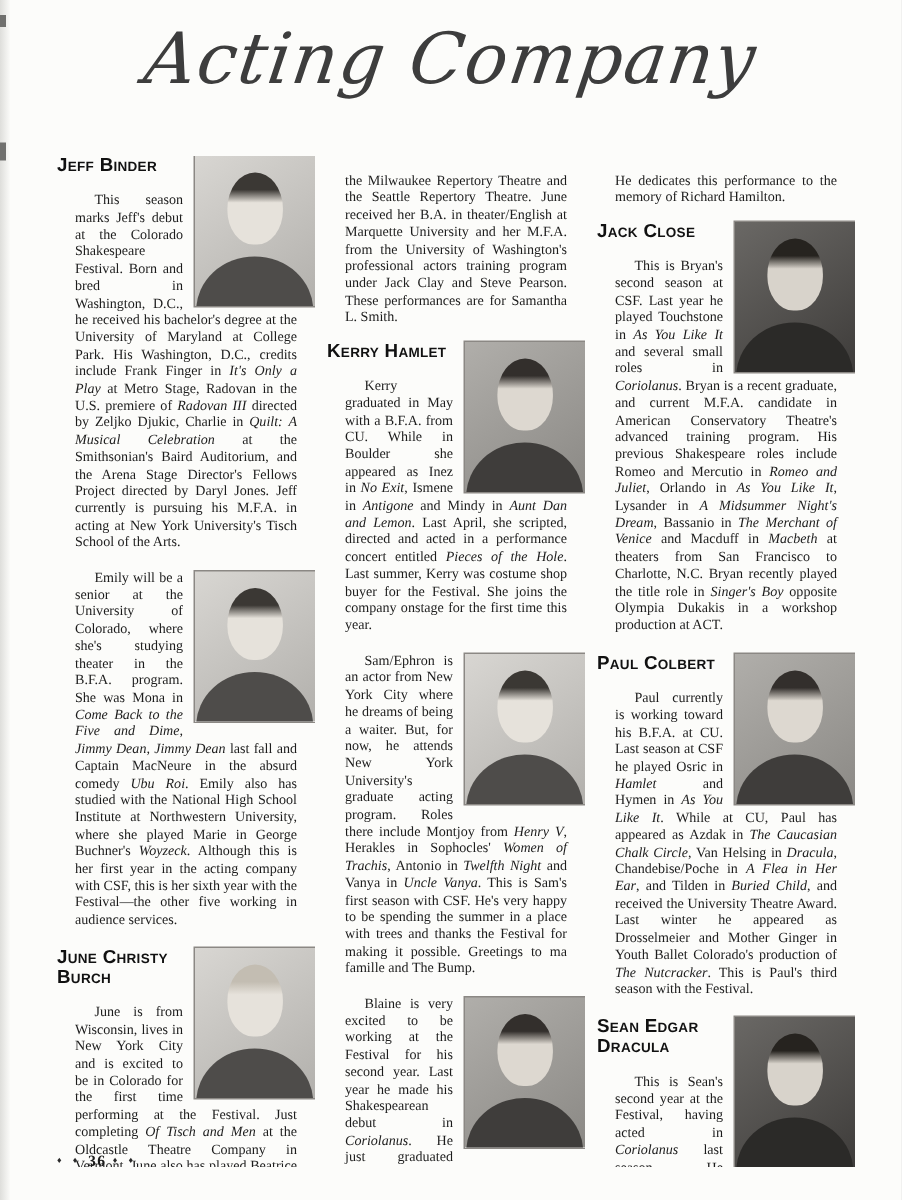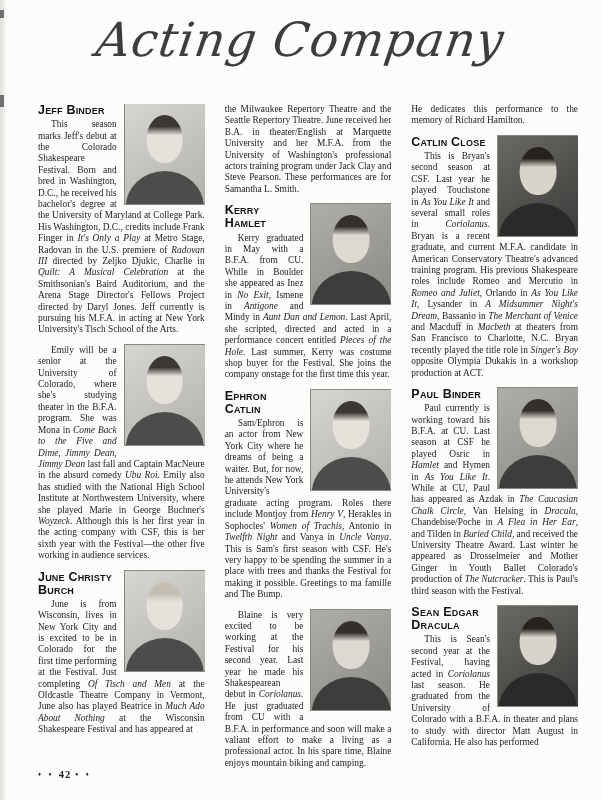--- a/index.html
+++ b/index.html
@@ -16,31 +16,31 @@
   .speck.s1 { left:0; top:10px; width:4px; height:8px; }
   .speck.s2 { left:0; top:95px; width:4px; height:12px; }
   .page-title {
     position:absolute; top:12px; left:0; right:0; text-align:center;
     font-family:"DejaVu Serif", serif; font-style:italic; font-weight:400;
     font-size:47px; color:#3d3d3d; letter-spacing:1px;
     transform:skewX(-8deg);
   }
   .columns {
     position:absolute; left:38px; top:104px; width:540px; height:674px;
-    display:flex; gap:20px;
+    display:flex; gap:8px;
   }
   .col { width:172px; overflow:hidden; }
   .person-section { margin-bottom:9px; }
   .person-name {
     margin:0 0 2px 0; font-family:"Liberation Sans", sans-serif;
     font-weight:bold; font-variant:small-caps; font-size:12.5px;
     line-height:1.05; letter-spacing:.2px; color:#111;
   }
   .bio {
-    margin:0; font-size:9.4px; line-height:11.4px; text-align:justify;
+    margin:12px; font-size:9.4px; line-height:11.4px; text-align:justify;
     color:#1c1c1c;
   }
   .bio.indent { text-indent:13px; }
   .bio.cont { margin-bottom:9px; }
   .bio i { font-style:italic; }
 
   .photo {
     float:right; width:80px; height:100px; margin:0 0 4px 8px;
     position:relative; overflow:hidden;
     background:linear-gradient(145deg,var(--bg1),var(--bg2));
@@ -100,46 +100,45 @@
 
     <div class="col">
       <p class="bio cont">the Milwaukee Repertory Theatre and the Seattle Repertory Theatre. June received her B.A. in theater/English at Marquette University and her M.F.A. from the University of Washington's professional actors training program under Jack Clay and Steve Pearson. These performances are for Samantha L. Smith.</p>
       <section class="person-section">
         <div class="photo tone-mid"></div>
         <h3 class="person-name">Kerry Hamlet</h3>
         <p class="bio indent">Kerry graduated in May with a B.F.A. from CU. While in Boulder she appeared as Inez in <i>No Exit</i>, Ismene in <i>Antigone</i> and Mindy in <i>Aunt Dan and Lemon</i>. Last April, she scripted, directed and acted in a performance concert entitled <i>Pieces of the Hole</i>. Last summer, Kerry was costume shop buyer for the Festival. She joins the company onstage for the first time this year.</p>
       </section>
       <section class="person-section">
         <div class="photo tone-light"></div>
-        <h3 class="person-name">Ephron Catlin</h3>
         <p class="bio indent">Sam/Ephron is an actor from New York City where he dreams of being a waiter. But, for now, he attends New York University's graduate acting program. Roles there include Montjoy from <i>Henry V</i>, Herakles in Sophocles' <i>Women of Trachis</i>, Antonio in <i>Twelfth Night</i> and Vanya in <i>Uncle Vanya</i>. This is Sam's first season with CSF. He's very happy to be spending the summer in a place with trees and thanks the Festival for making it possible. Greetings to ma famille and The Bump.</p>
       </section>
       <section class="person-section">
         <div class="photo tone-mid"></div>
         <p class="bio indent">Blaine is very excited to be working at the Festival for his second year. Last year he made his Shakespearean debut in <i>Coriolanus</i>. He just graduated from CU with a B.F.A. in performance and soon will make a valiant effort to make a living as a professional actor. In his spare time, Blaine enjoys mountain biking and camping.</p>
       </section>
     </div>
 
     <div class="col">
       <p class="bio cont">He dedicates this performance to the memory of Richard Hamilton.</p>
       <section class="person-section">
         <div class="photo tone-dark"></div>
-        <h3 class="person-name">Catlin Close</h3>
+        <h3 class="person-name">Jack Close</h3>
         <p class="bio indent">This is Bryan's second season at CSF. Last year he played Touchstone in <i>As You Like It</i> and several small roles in <i>Coriolanus</i>. Bryan is a recent graduate, and current M.F.A. candidate in American Conservatory Theatre's advanced training program. His previous Shakespeare roles include Romeo and Mercutio in <i>Romeo and Juliet</i>, Orlando in <i>As You Like It</i>, Lysander in <i>A Midsummer Night's Dream</i>, Bassanio in <i>The Merchant of Venice</i> and Macduff in <i>Macbeth</i> at theaters from San Francisco to Charlotte, N.C. Bryan recently played the title role in <i>Singer's Boy</i> opposite Olympia Dukakis in a workshop production at ACT.</p>
       </section>
       <section class="person-section">
         <div class="photo tone-mid"></div>
-        <h3 class="person-name">Paul Binder</h3>
+        <h3 class="person-name">Paul Colbert</h3>
         <p class="bio indent">Paul currently is working toward his B.F.A. at CU. Last season at CSF he played Osric in <i>Hamlet</i> and Hymen in <i>As You Like It</i>. While at CU, Paul has appeared as Azdak in <i>The Caucasian Chalk Circle</i>, Van Helsing in <i>Dracula</i>, Chandebise/Poche in <i>A Flea in Her Ear</i>, and Tilden in <i>Buried Child</i>, and received the University Theatre Award. Last winter he appeared as Drosselmeier and Mother Ginger in Youth Ballet Colorado's production of <i>The Nutcracker</i>. This is Paul's third season with the Festival.</p>
       </section>
       <section class="person-section">
         <div class="photo tone-dark"></div>
         <h3 class="person-name">Sean Edgar Dracula</h3>
         <p class="bio indent">This is Sean's second year at the Festival, having acted in <i>Coriolanus</i> last season. He graduated from the University of Colorado with a B.F.A. in theater and plans to study with director Matt August in California. He also has performed</p>
       </section>
     </div>
 
   </div>
 
   <div class="footer">
-    <span class="decor">♦ ♦</span><span class="num">42</span><span class="decor">♦ ♦</span>
+    <span class="decor">♦ ♦</span><span class="num">36</span><span class="decor">♦ ♦</span>
   </div>
 </div>
 
 </body></html>

